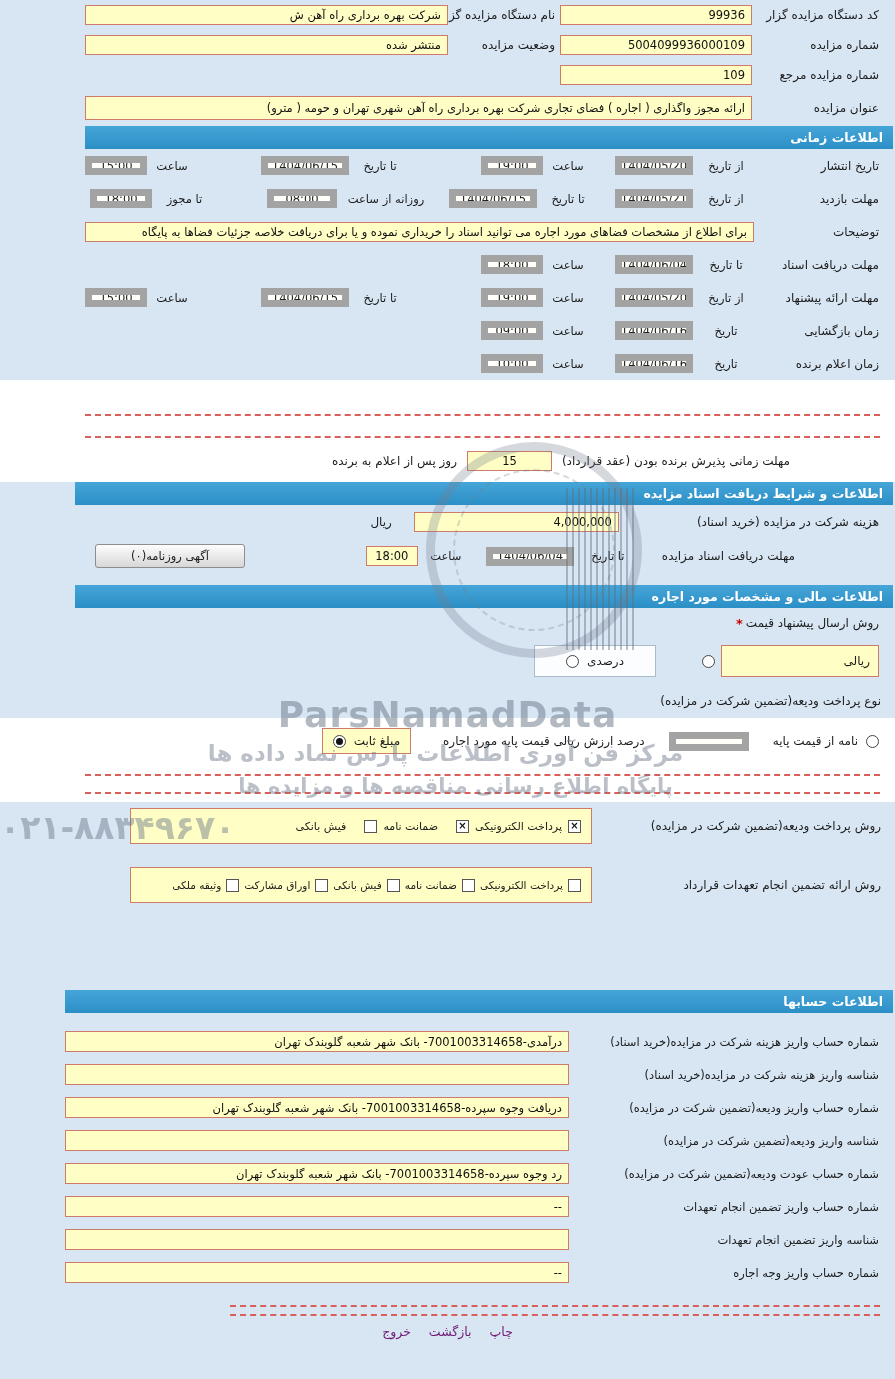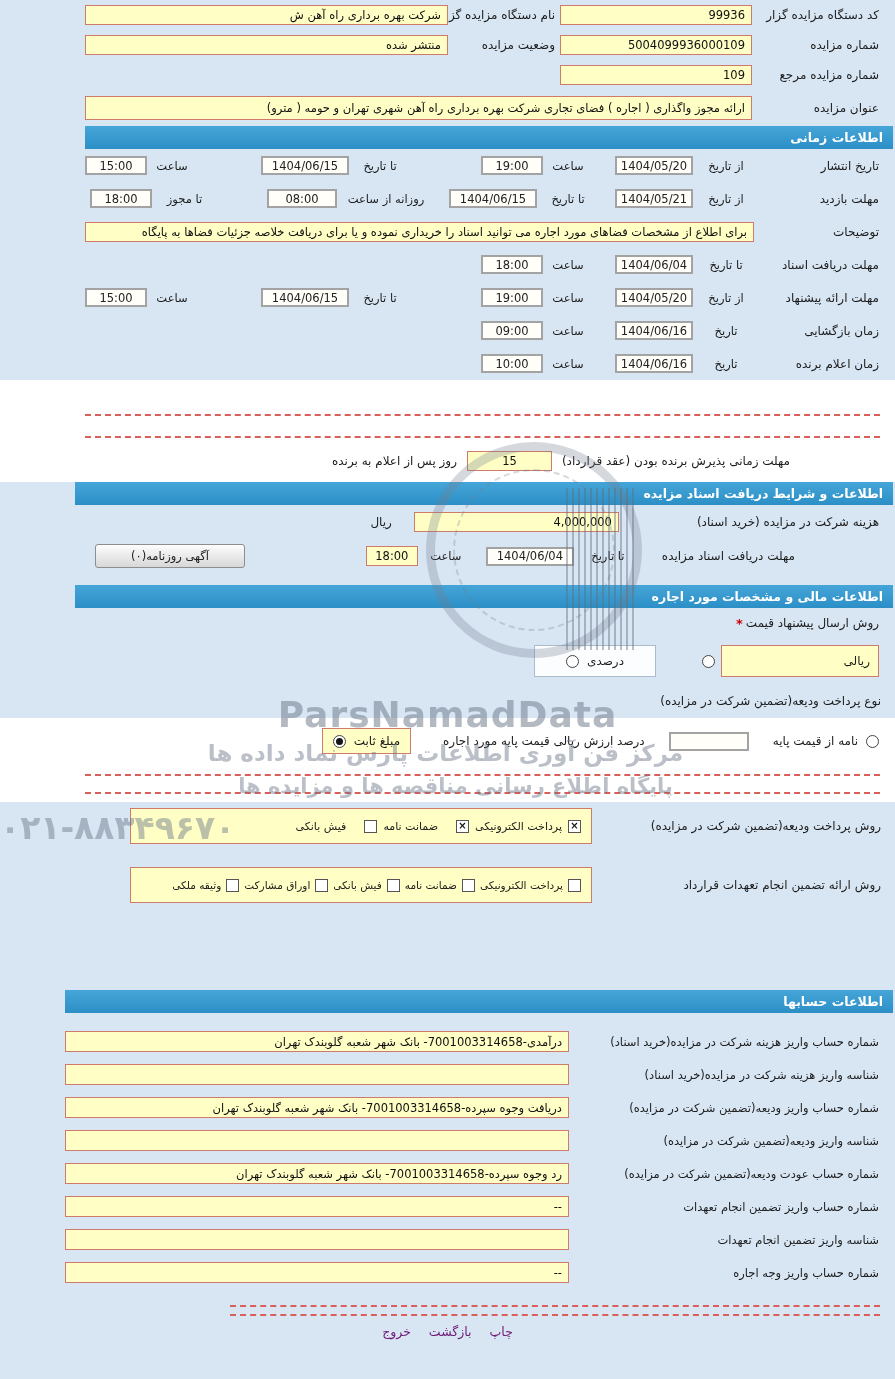--- a/index.html
+++ b/index.html
@@ -3,21 +3,21 @@
 <meta charset="utf-8">
 <style>
   *{box-sizing:border-box;margin:0;padding:0}
   body{margin:0;background:#ffffff;font-family:"DejaVu Sans",sans-serif}
   .page{position:relative;width:895px;height:1379px;background:#d8e6f4;overflow:hidden;direction:rtl}
 
   .row{display:flex;align-items:center;column-gap:5px}
   .lbl{font-size:12px;color:#1c1c1c;white-space:nowrap}
   .field{background:#ffffc5;border:1px solid #cf7b6b;height:20px;font-size:11.5px;color:#101010;
          display:flex;align-items:center;padding:0 6px;overflow:hidden;white-space:nowrap}
-  .wbox{background:#fffef9;border:2px solid #a3a3a3;height:19px;display:flex;align-items:center;
+  .wbox{background:#fffef9;border:7px solid #a3a3a3;height:19px;display:flex;align-items:center;
         justify-content:center;font-size:11.5px;color:#222;white-space:nowrap;overflow:hidden}
   .sec-header{height:23px;background:linear-gradient(#46a5d8,#2b8fc6);color:#fff;font-weight:bold;
         font-size:12.5px;display:flex;align-items:center;padding:0 10px;margin-right:2px}
   .white-band{background:#ffffff}
   .dash{border-top:2px dashed #d9605a;height:0;margin:0 15px 0 85px}
   .dash.bottom{margin:0 15px 0 230px}
   .radio{width:13px;height:13px;min-width:13px;border:1px solid #444;border-radius:50%;background:#fff;
         display:inline-flex;align-items:center;justify-content:center;cursor:pointer}
   .radio.on::after{content:"";width:7px;height:7px;border-radius:50%;background:#151515}
   .cb{width:13px;height:13px;min-width:13px;border:1px solid #555;background:#fff;display:inline-flex;

